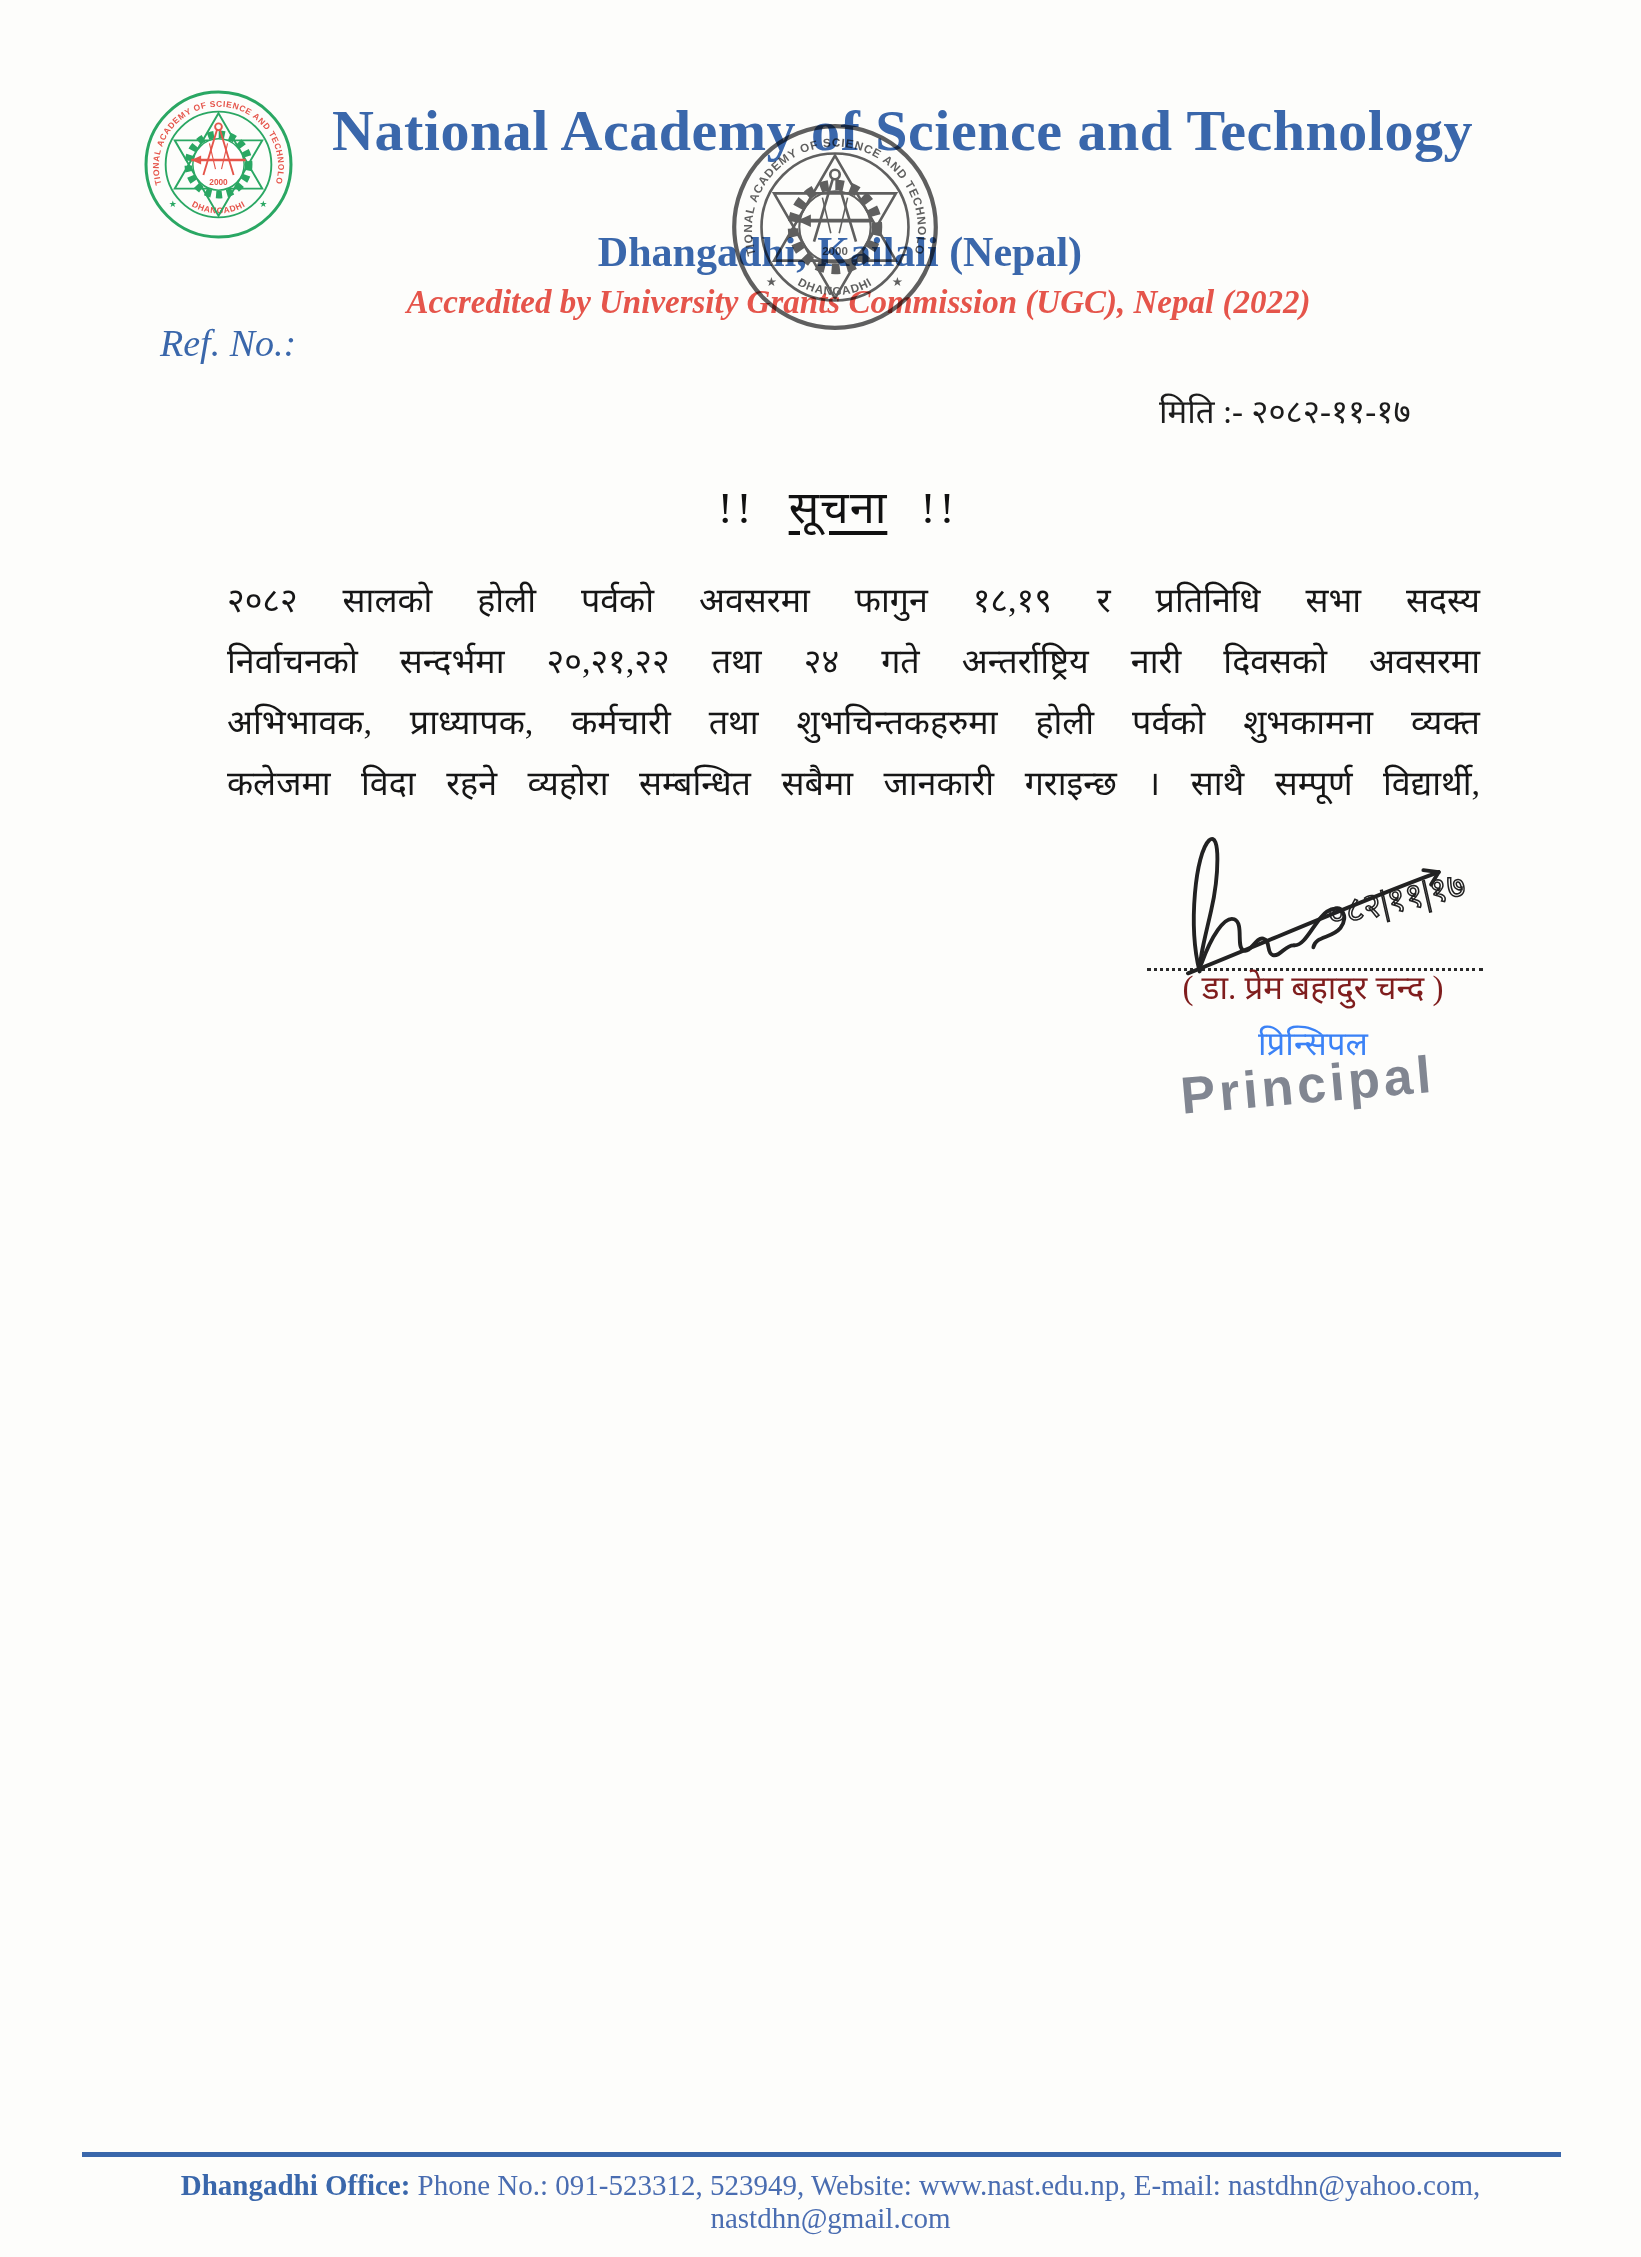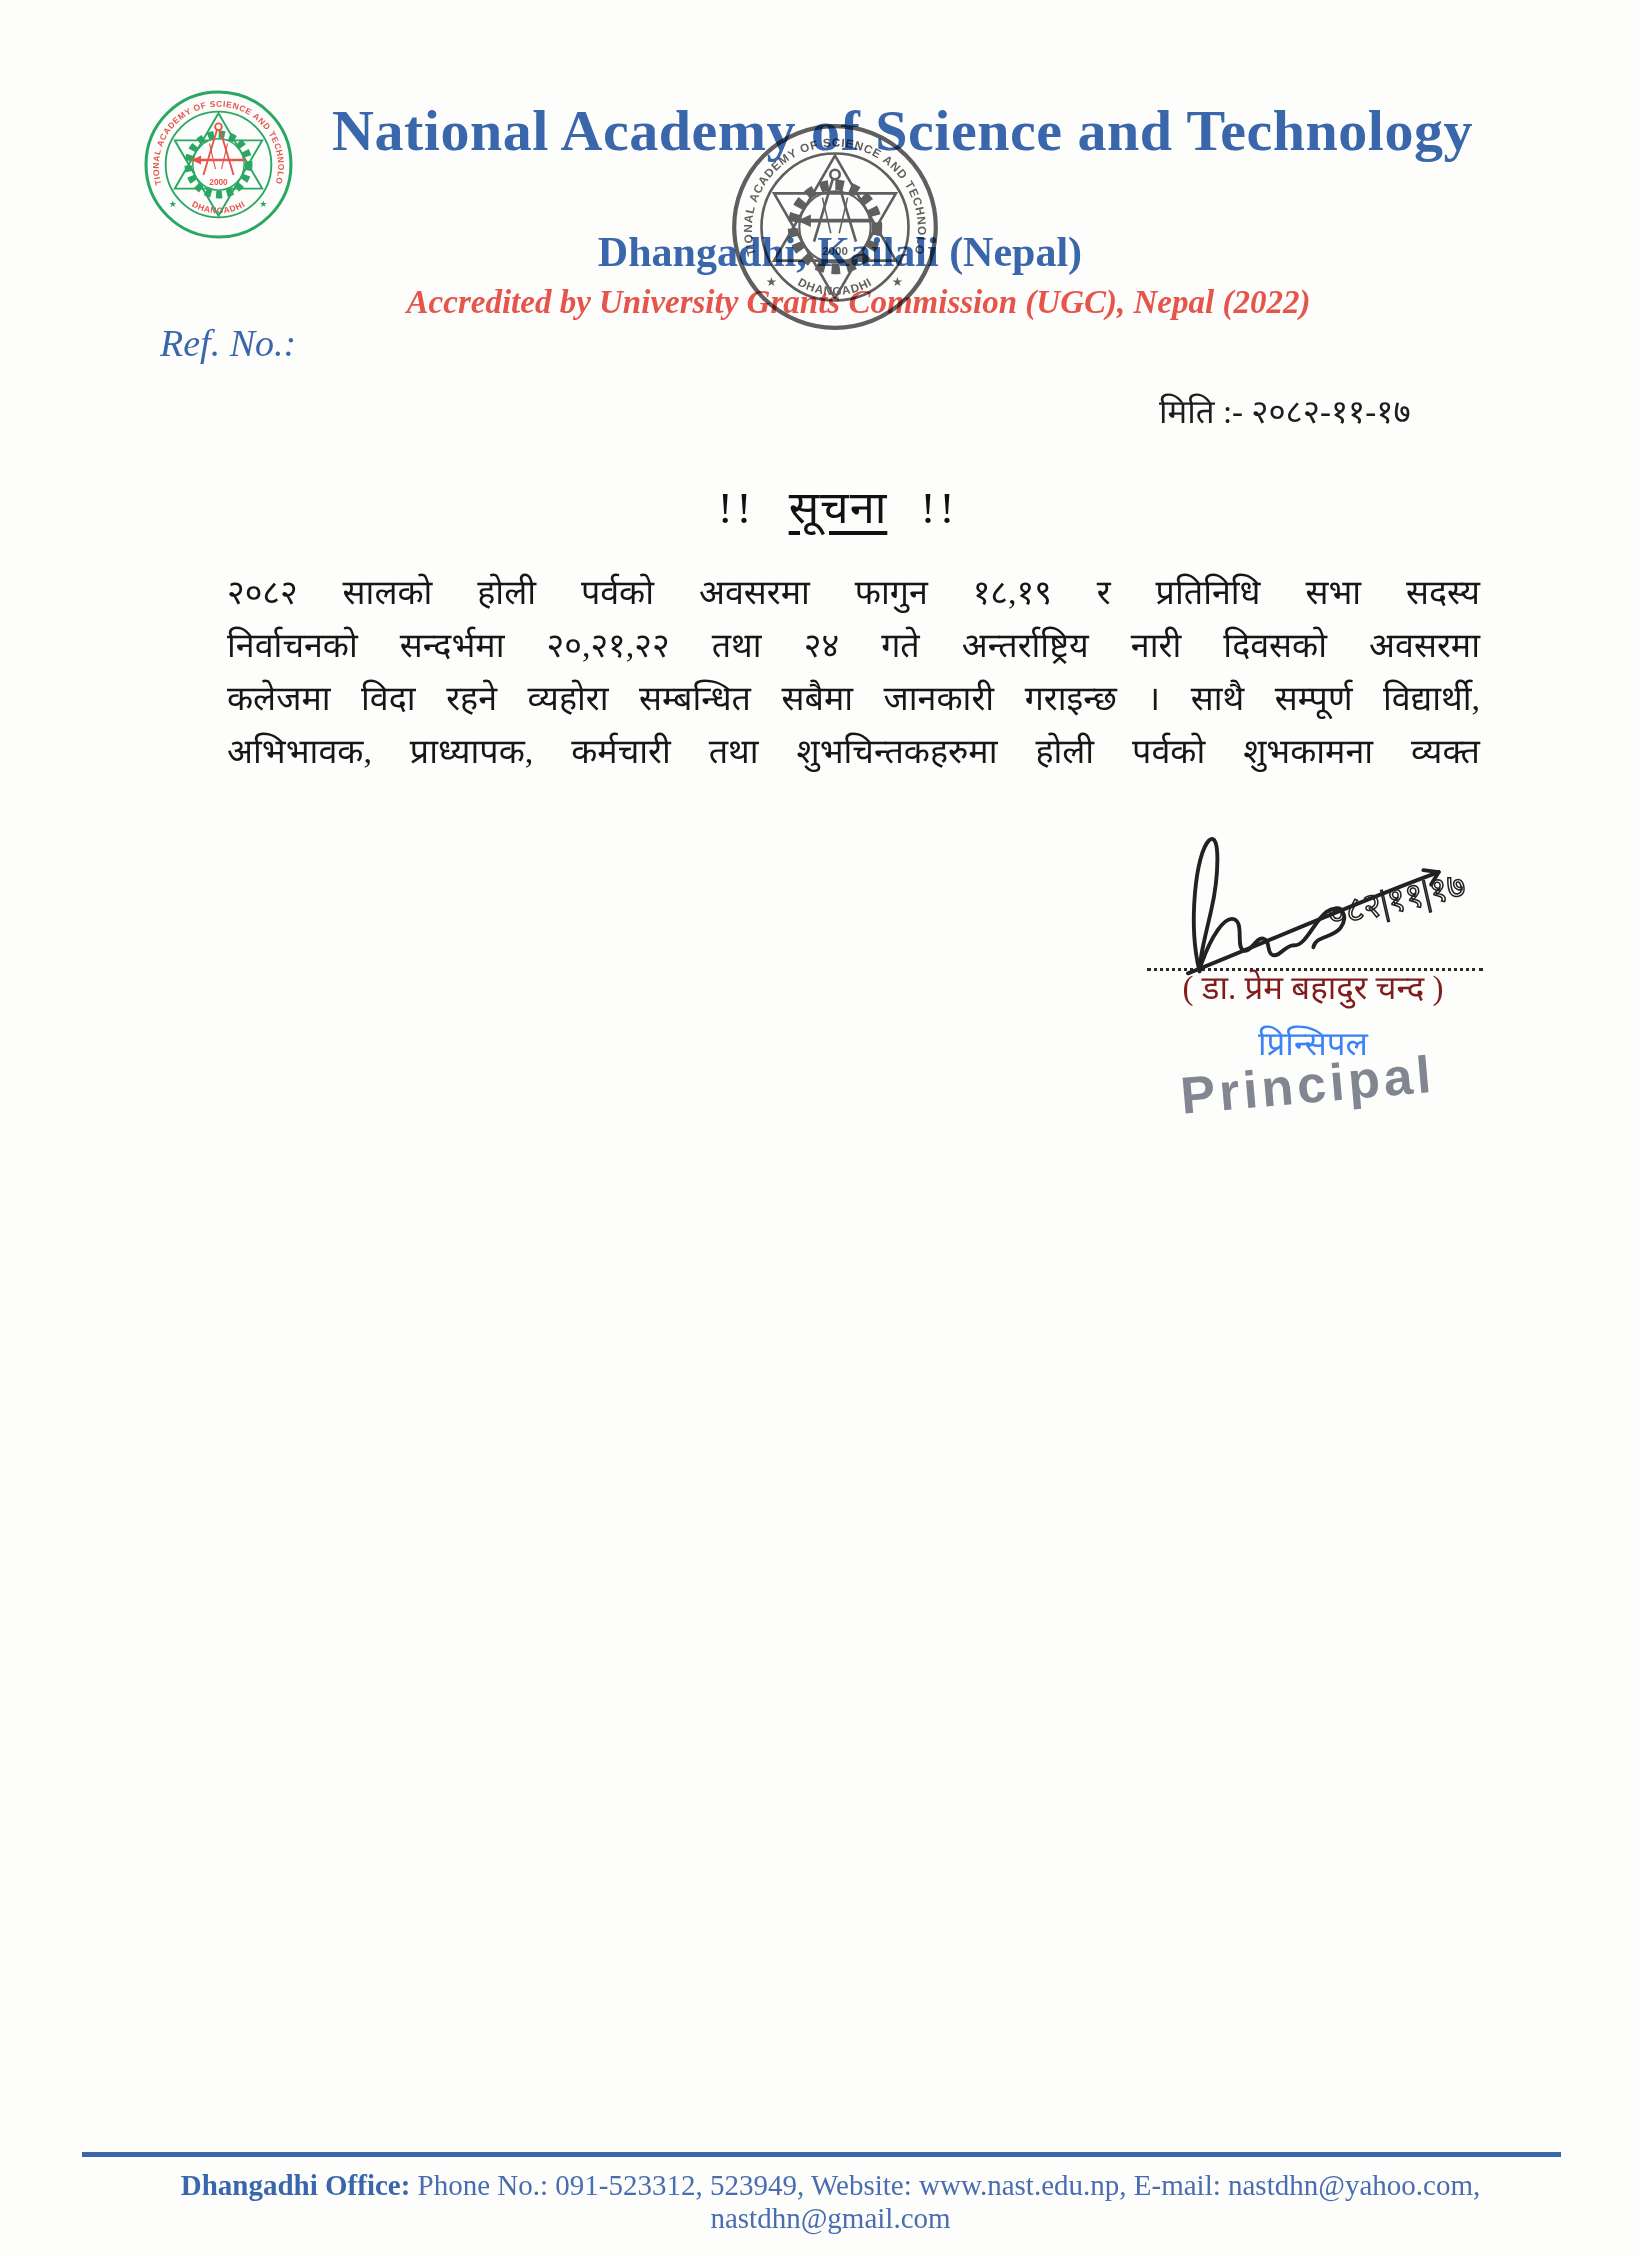--- a/index.html
+++ b/index.html
@@ -49,21 +49,21 @@
     position:absolute;left:579px;top:475px;width:518px;
     text-align:center;font-size:45px;font-weight:normal;color:#111;
     letter-spacing:1px;
   }
   .notice-title .bang{letter-spacing:3.9px;}
   .notice-title .word{text-decoration:underline;text-underline-offset:7.7px;margin:0 21px;}
   .body-text{
     position:absolute;left:227px;top:566px;width:1253px;
     font-size:34px;color:#161616;line-height:53px;
   }
-  .body-line{text-align:justify;text-align-last:justify;}
+  .body-line{text-align:justify;text-align-last:justify;margin-top:8px;}
   .body-line.last{text-align:left;text-align-last:left;}
   
   .sig-svg{position:absolute;left:1149px;top:819px;width:377px;height:164px;}
   .dotted-line{
     position:absolute;left:1147px;top:929px;width:336px;height:39px;
     border-bottom:3.9px dotted #2a2a2a;
   }
   .sig-name{
     position:absolute;left:1110px;top:964px;width:406px;
     text-align:center;font-size:33px;color:#7f1d1d;
@@ -168,22 +168,22 @@
 
   <div class="notice-title">
     <span class="bang">!!</span>
     <span class="word">सूचना</span>
     <span class="bang">!!</span>
   </div>
 
   <div class="body-text">
     <div class="body-line">२०८२ सालको होली पर्वको अवसरमा फागुन १८,१९ र प्रतिनिधि सभा सदस्य</div>
     <div class="body-line">निर्वाचनको सन्दर्भमा २०,२१,२२ तथा २४ गते अन्तर्राष्ट्रिय नारी दिवसको अवसरमा</div>
+    <div class="body-line">अभिभावक, प्राध्यापक, कर्मचारी तथा शुभचिन्तकहरुमा होली पर्वको शुभकामना व्यक्त</div>
     <div class="body-line">कलेजमा विदा रहने व्यहोरा सम्बन्धित सबैमा जानकारी गराइन्छ । साथै सम्पूर्ण विद्यार्थी,</div>
-    <div class="body-line">अभिभावक, प्राध्यापक, कर्मचारी तथा शुभचिन्तकहरुमा होली पर्वको शुभकामना व्यक्त</div>
   </div>
 
   <div class="dotted-line"></div>
 
   <svg class="sig-svg" viewBox="0 0 390 170">
     <g fill="none" stroke="#222" stroke-width="4" stroke-linecap="round">
       <path d="M52,158 C40,110 48,35 62,22 C74,12 72,60 64,95 C58,122 50,150 54,156"></path>
       <path d="M54,150 C64,122 78,100 88,104 C98,108 90,132 97,136 C105,140 110,122 118,124 C126,126 121,139 128,141 C136,143 141,130 150,131"></path>
       <path d="M150,131 C162,132 172,104 184,96 C198,87 208,100 198,113 C189,124 172,121 170,133"></path>
       <path d="M40,160 C120,128 230,80 300,55"></path>

